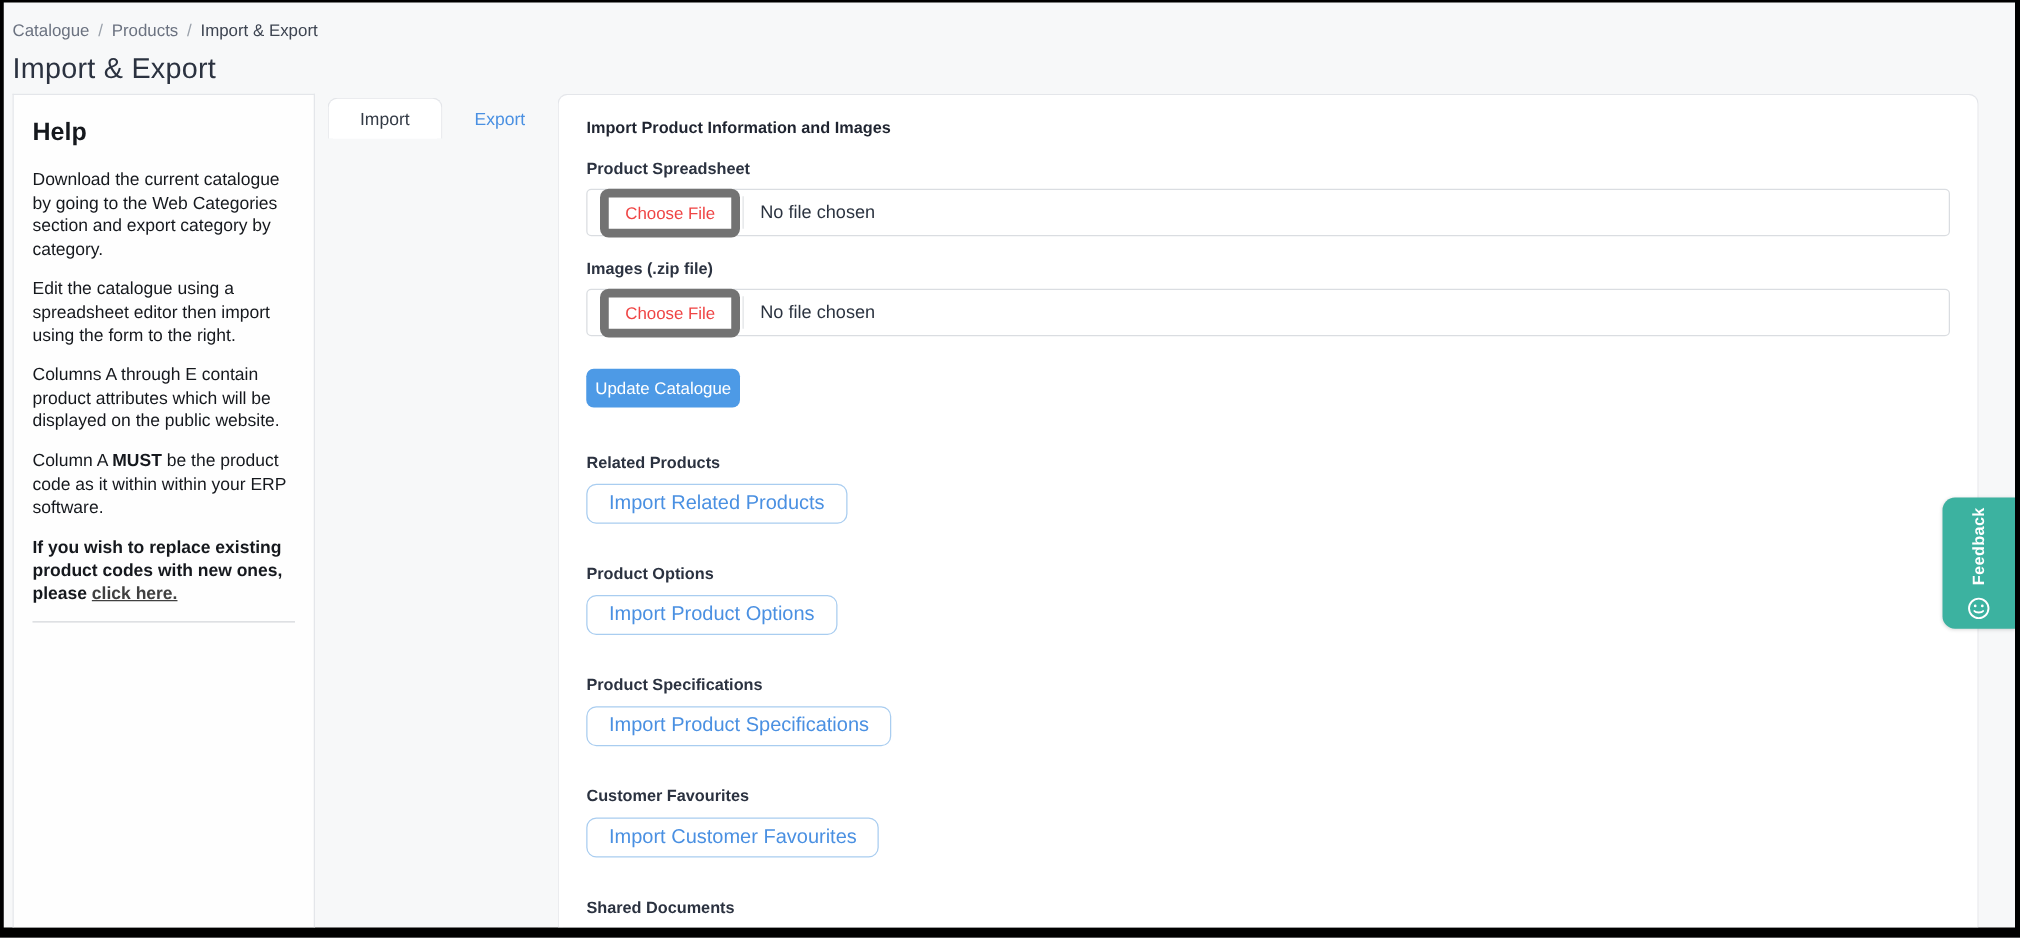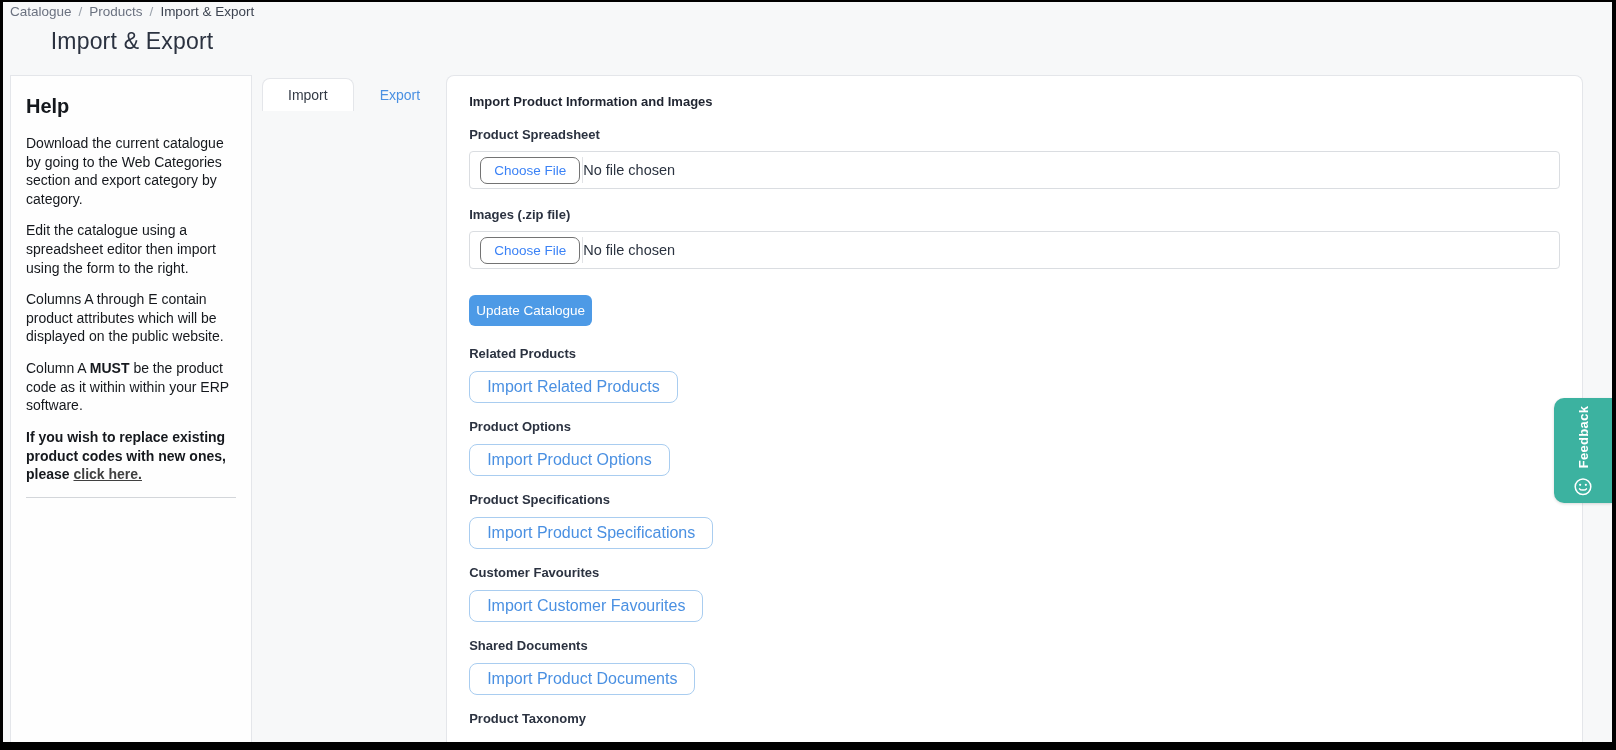--- a/index.html
+++ b/index.html
@@ -9,21 +9,21 @@
   .frame {
     position:relative;
     width:1616px; height:750px;
     background:#f7f8f9;
     border-style:solid; border-color:#000;
     border-width:2px 4px 8px 3px;
     overflow:hidden;
   }
 
   
-  .topbar { position:absolute; top:2px; left:7px;text-align:center; }
+  .topbar { position:absolute; top:15px; left:7px; }
   .breadcrumb { font-size:13.5px; color:#6b7280; display:flex; gap:7px; align-items:center; }
   .breadcrumb .crumb { cursor:pointer; }
   .breadcrumb .crumb.current { color:#3d4451; }
   .breadcrumb .sep { color:#9aa1ab; }
   .page-title { margin-top:9px; font-size:23px; font-weight:500; color:#2b3240; letter-spacing:.2px; }
 
   
   .content { position:absolute; top:73px; left:7px; bottom:0; right:0; display:flex; gap:0; align-items:stretch; }
 
   
@@ -63,35 +63,35 @@
   .panel-heading { font-size:13px; font-weight:700; color:#1f2430; margin:2px 0 18px; }
 
   .field-label { font-size:13px; font-weight:700; color:#2b3240; margin:0 0 9px; }
   .file-box {
     display:flex; align-items:center;
     border:1px solid #dadde1; border-radius:4px;
     background:#fff; height:38px; padding:0 10px;
     margin-bottom:18px; cursor:pointer;
   }
   .choose-btn {
-    font-family:inherit; font-size:13.5px; color:#3b82f6;
-    background:#fff; border:1px solid #737373; border-radius:7px;
+    font-family:inherit; font-size:13.5px; color:#ef4444;
+    background:#fff; border:7px solid #737373; border-radius:7px;
     padding:5px 13px; cursor:pointer;
   }
   .file-divider { width:1px; height:26px; background:#e1e3e6; margin-left:2px; }
-  .file-status { font-size:14.5px; color:#2b3340; }
+  .file-status { font-size:14.5px; color:#2b3340; margin-left:13px; }
 
   .primary-btn {
     font-family:inherit; font-size:13.5px; font-weight:500; color:#fff;
     background:#4d9ae6; border:none; border-radius:6px;
     padding:8px 7px; cursor:pointer; margin:8px 0 4px;
   }
 
   .section { margin-top:16px; }
-  .section .field-label { margin-bottom:10px; }
+  .section .field-label { margin-bottom:10px;margin-top:32px; }
   .outline-btn {
     font-family:inherit; font-size:16px; color:#4a90e2;
     background:#fff; border:1px solid #a9cdf0; border-radius:8px;
     padding:6px 17px; cursor:pointer;
   }
 
   
   .feedback-tab {
     position:absolute; right:0; top:396px;
     width:58px; height:105px;

